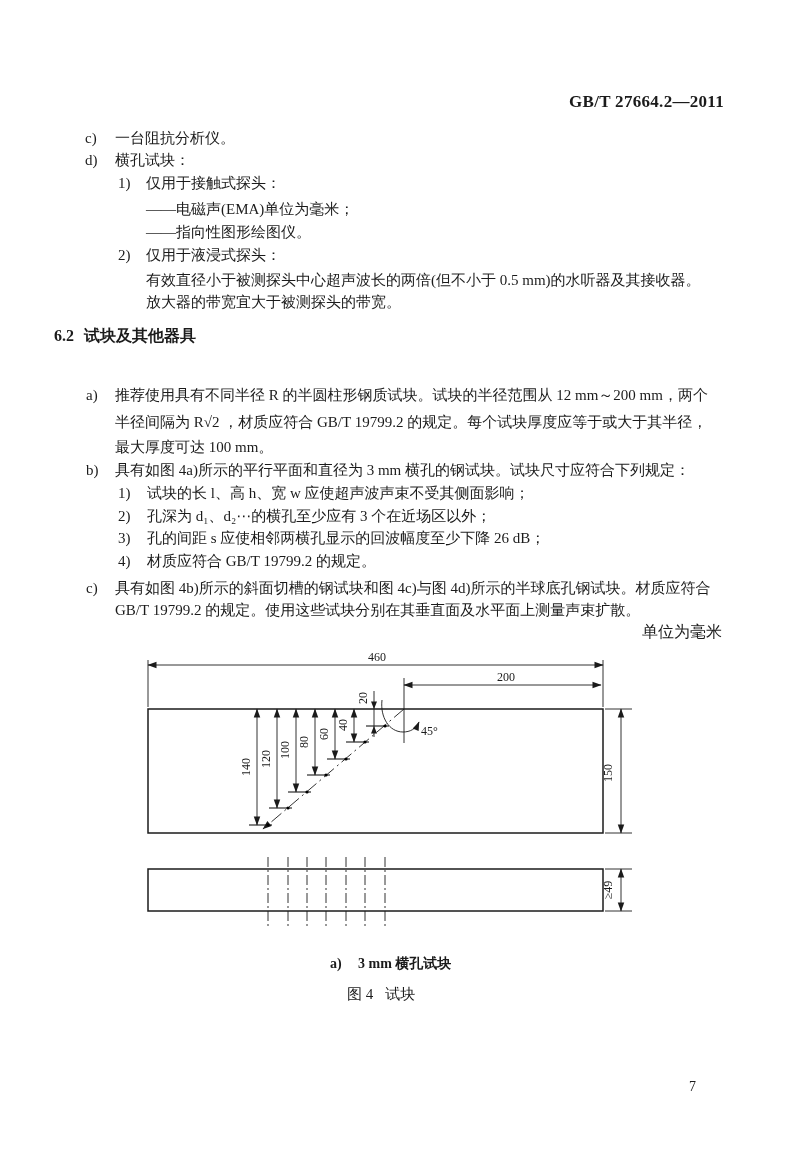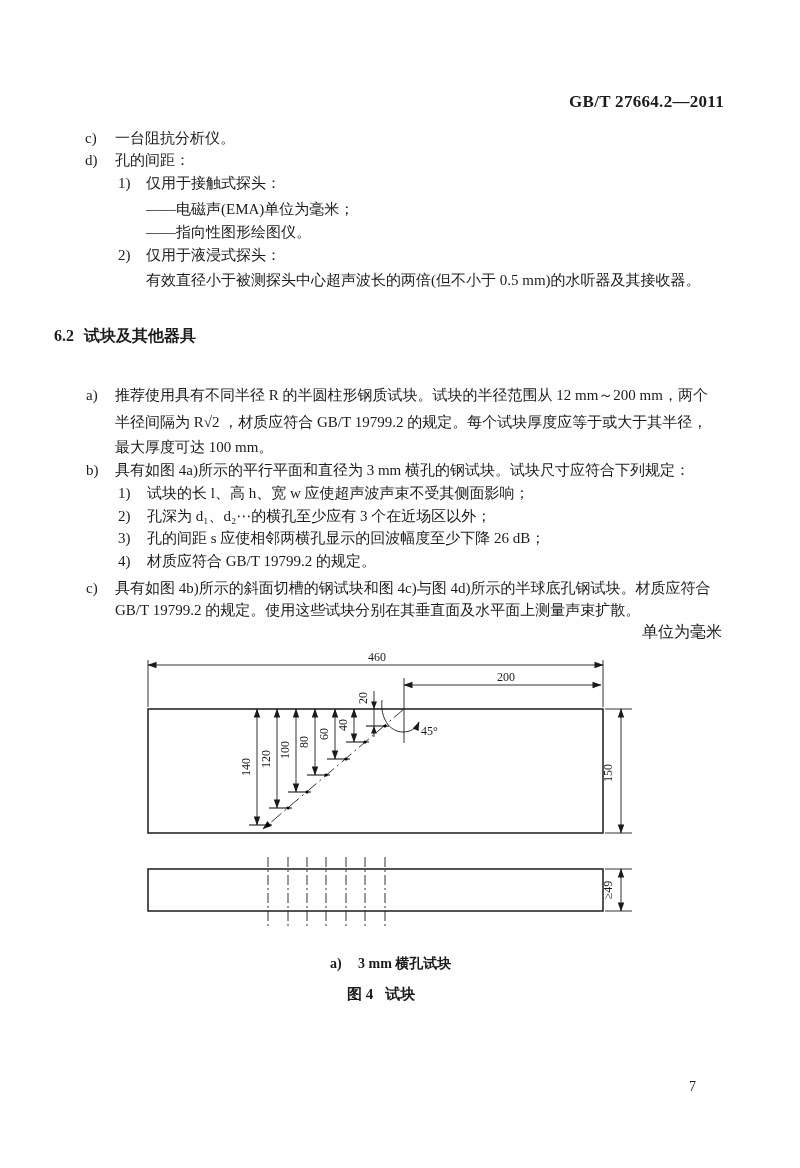--- a/index.html
+++ b/index.html
@@ -5,49 +5,50 @@
   html,body{margin:0;padding:0;background:#ffffff;}
   .page{
     position:relative;width:800px;height:1168px;background:#ffffff;
     font-family:"Liberation Serif","DejaVu Serif",serif;color:#1b1b1b;overflow:hidden;
   }
   .ln{position:absolute;white-space:nowrap;font-size:15px;line-height:19px;}
   .hdr{position:absolute;top:92px;right:76px;font-size:17px;font-weight:bold;letter-spacing:.3px;}
   .heading{font-size:16px;font-weight:bold;}
   .unit{position:absolute;top:622px;right:78px;font-size:16px;}
   .cap{font-size:14px;font-weight:bold;}
-  .figcap{font-size:15px;font-weight:bold;}
+  .figcap{font-size:15px;font-weight:normal;}
   .pagenum{position:absolute;left:689px;top:1079px;font-size:14px;}
   svg{position:absolute;left:0;top:645px;}
   svg text{font-family:"Liberation Serif","DejaVu Serif",serif;font-size:12px;fill:#1b1b1b;}
   .dl{stroke:#1b1b1b;stroke-width:0.9;fill:none;}
   .ol{stroke:#1b1b1b;stroke-width:1.5;fill:none;}
   .tick{stroke:#1b1b1b;stroke-width:1.1;fill:none;}
 </style>
 </head>
 <body>
 
 <div class="page">
 
   <div class="hdr">GB/T 27664.2—2011</div>
 
   <span class="ln" style="left:85px;top:129px">c)</span>
   <span class="ln" style="left:115px;top:129px">一台阻抗分析仪。</span>
 
   <span class="ln" style="left:85px;top:151px">d)</span>
-  <span class="ln" style="left:115px;top:151px">孔的间距：</span>
+  <span class="ln" style="left:115px;top:151px">横孔试块：</span>
 
   <span class="ln" style="left:118px;top:174px">1)</span>
   <span class="ln" style="left:146px;top:174px">仅用于接触式探头：</span>
   <span class="ln" style="left:146px;top:200px">——电磁声(EMA)单位为毫米；</span>
   <span class="ln" style="left:146px;top:223px">——指向性图形绘图仪。</span>
 
   <span class="ln" style="left:118px;top:246px">2)</span>
   <span class="ln" style="left:146px;top:246px">仅用于液浸式探头：</span>
   <span class="ln" style="left:146px;top:271px">有效直径小于被测探头中心超声波长的两倍(但不小于 0.5 mm)的水听器及其接收器。</span>
+  <span class="ln" style="left:146px;top:293px">放大器的带宽宜大于被测探头的带宽。</span>
 
   <span class="ln heading" style="left:54px;top:326px">6.2</span>
   <span class="ln heading" style="left:84px;top:326px">试块及其他器具</span>
 
 
   <span class="ln" style="left:86px;top:386px">a)</span>
   <span class="ln" style="left:115px;top:386px">推荐使用具有不同半径 R 的半圆柱形钢质试块。试块的半径范围从 12 mm～200 mm，两个</span>
   <span class="ln" style="left:115px;top:413px">半径间隔为 R√2 ，材质应符合 GB/T 19799.2 的规定。每个试块厚度应等于或大于其半径，</span>
   <span class="ln" style="left:115px;top:438px">最大厚度可达 100 mm。</span>
 

